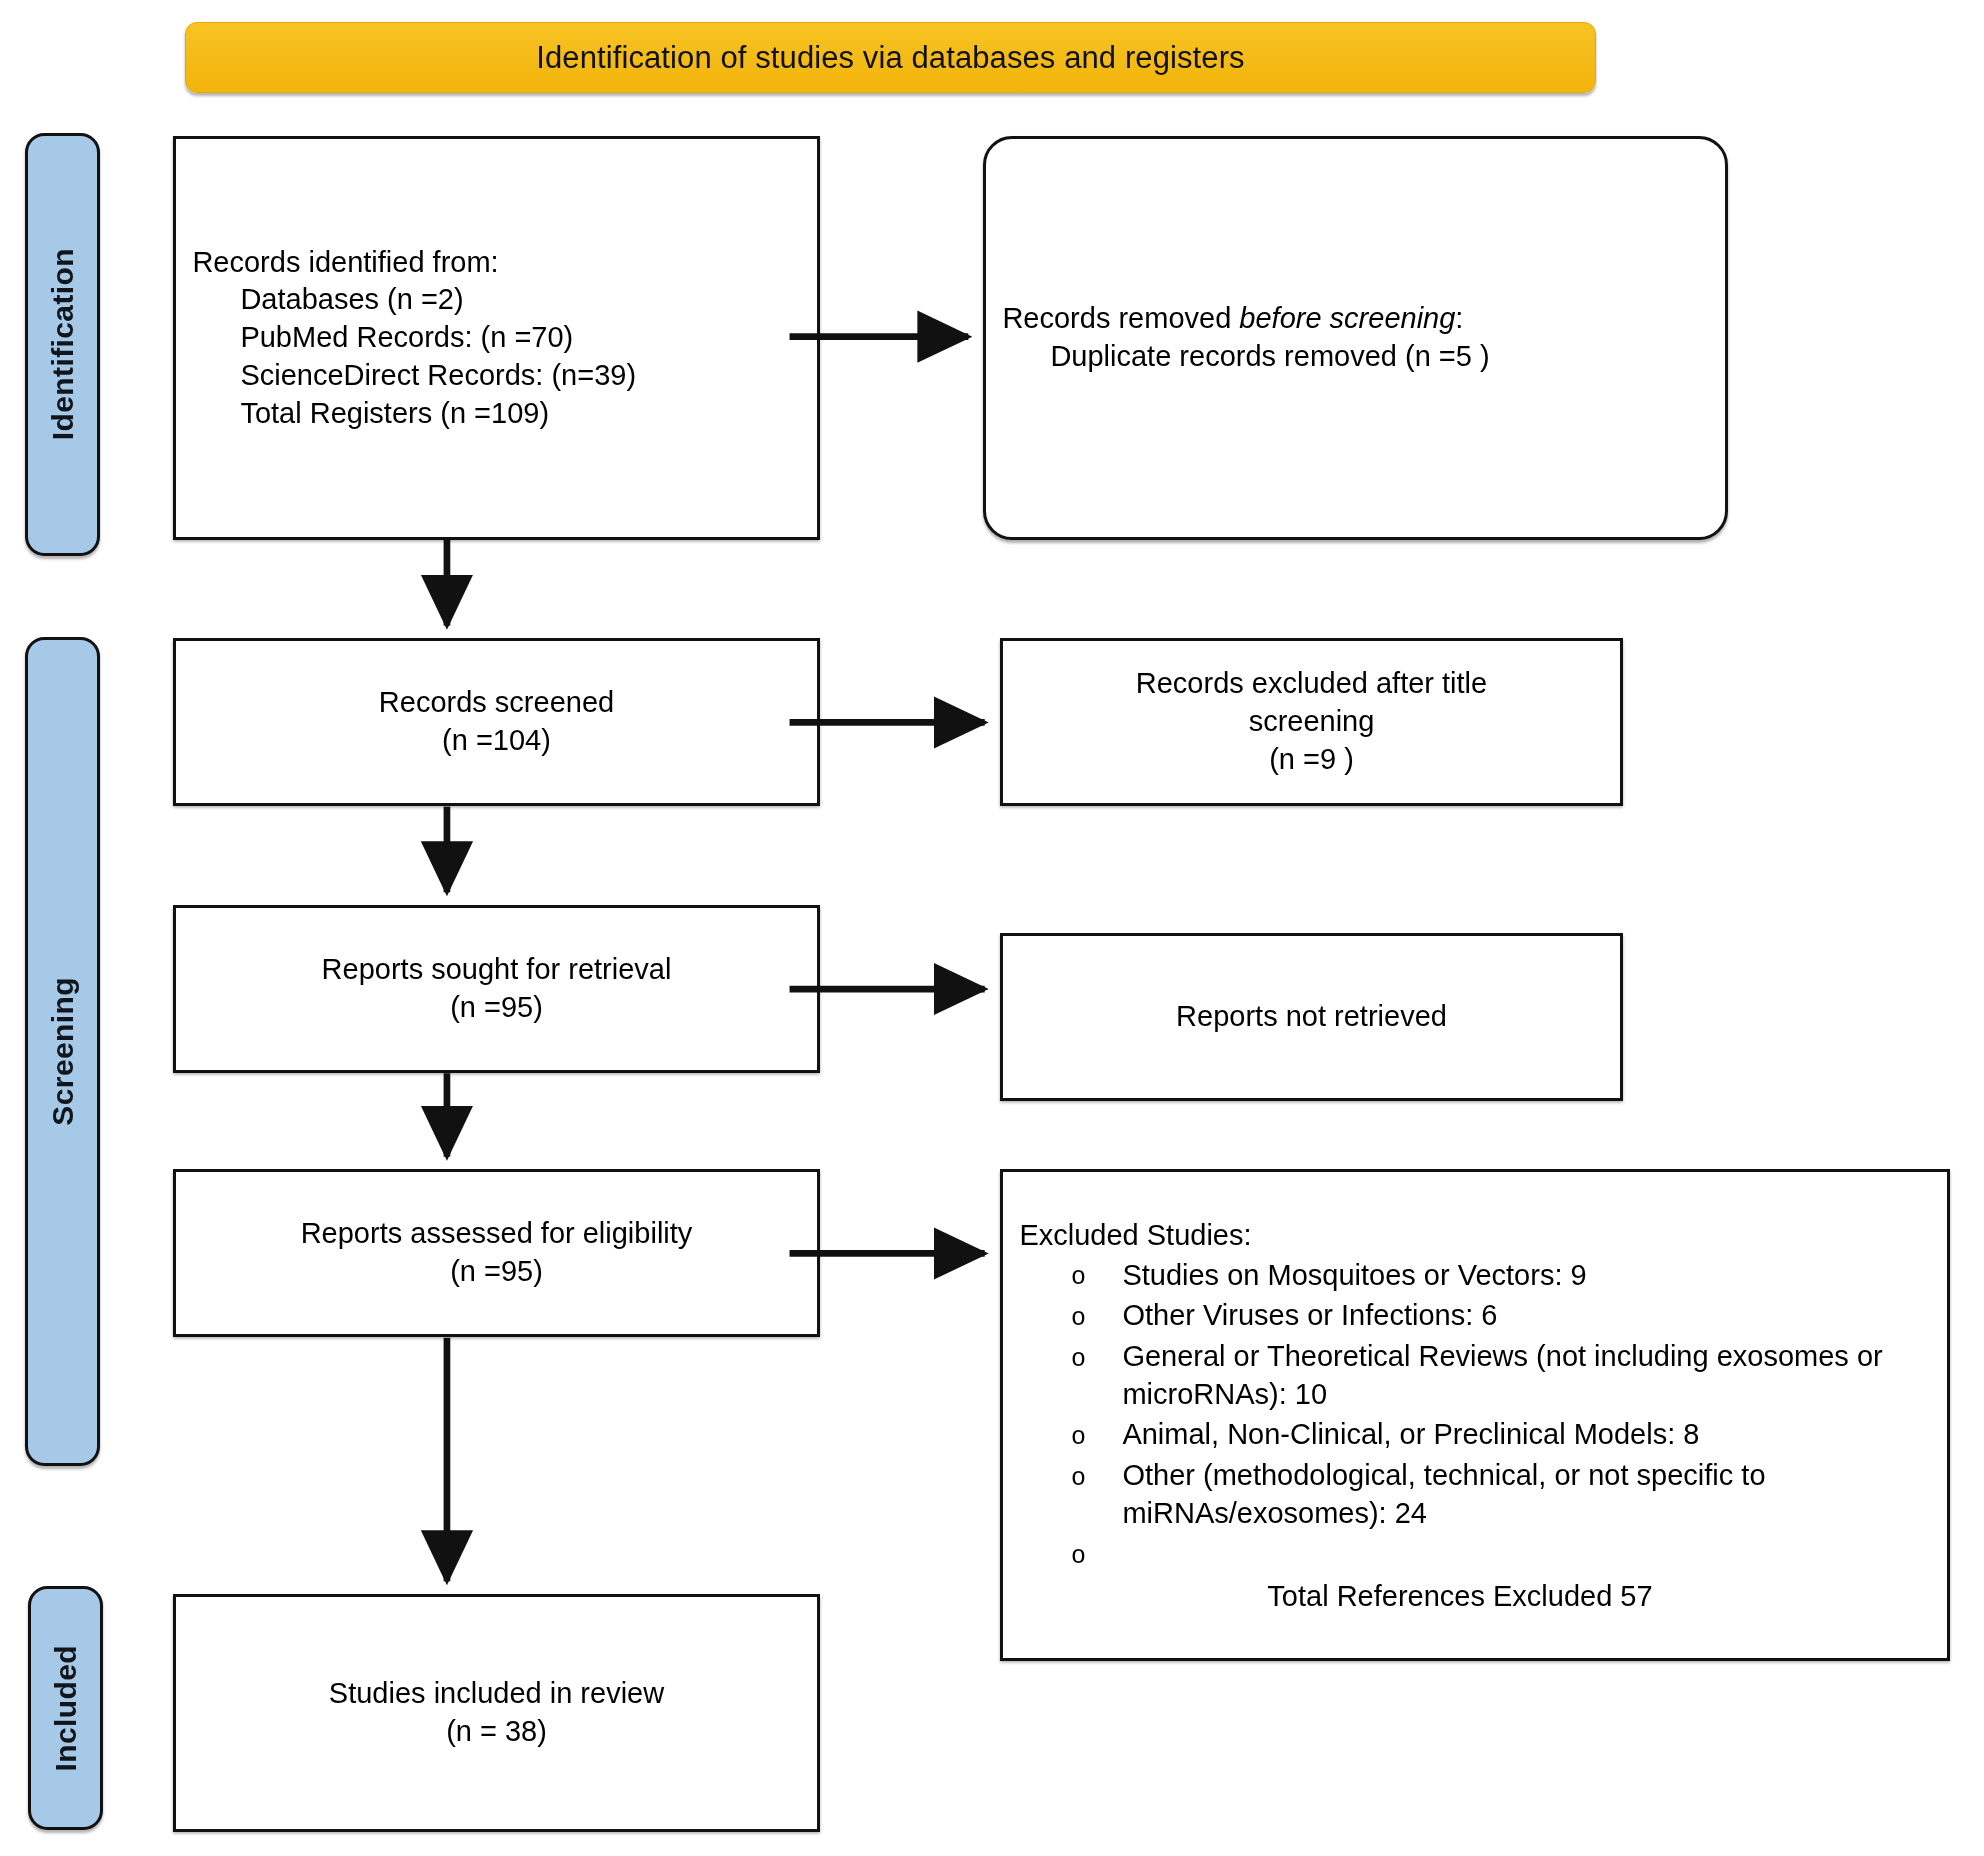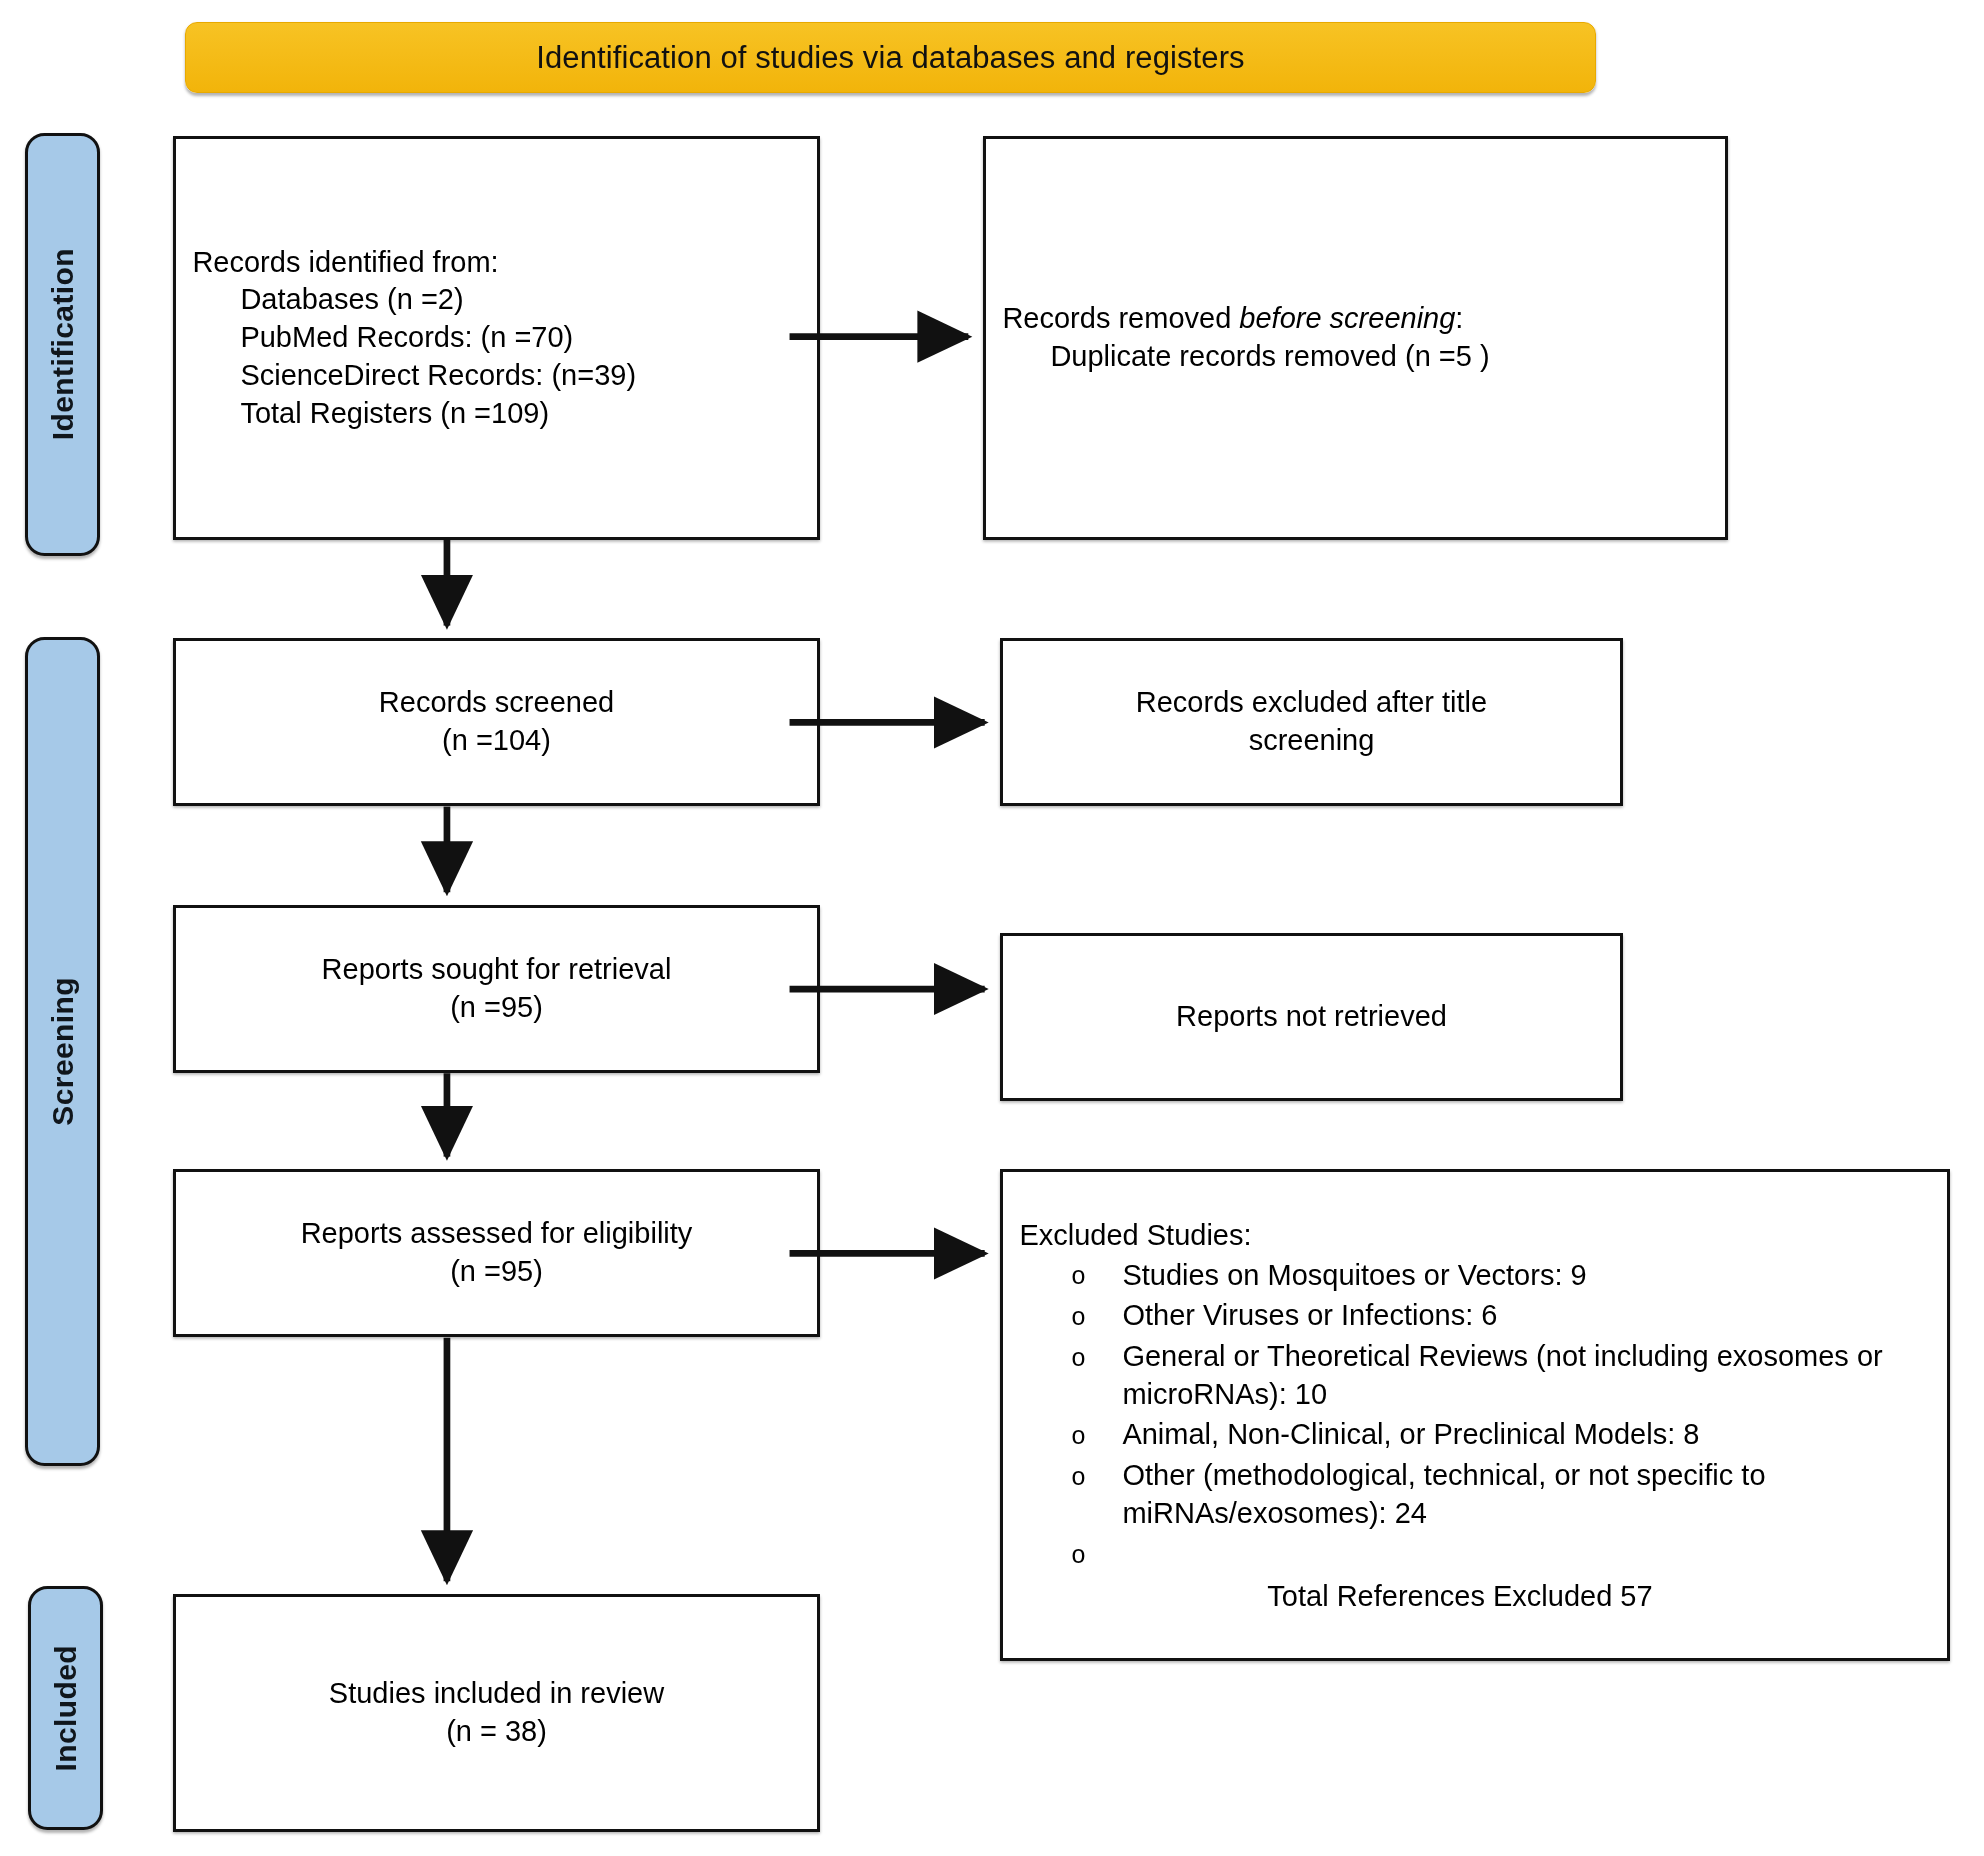--- a/index.html
+++ b/index.html
@@ -80,21 +80,21 @@
     font-size: 29px;
     line-height: 1.30;
     white-space: pre-wrap;
   }
   .box.center .line { text-align: center; }
   .box.left .line   { text-align: left; }
   .indent { padding-left: 48px; display: block; }
 
   
   #box-identified { left: 173px;  top: 136px;  width: 647px;  height: 404px; }
-  #box-removed    { left: 983px; top: 136px;  width: 745px; height: 404px; }
+  #box-removed    { left: 983px; top: 136px;  width: 745px; height: 404px; border-radius: 29px; }
   
   #box-screened   { left: 173px;  top: 638px;  width: 647px;  height: 168px; }
   #box-excluded-title { left: 1000px; top: 638px; width: 623px; height: 168px; }
   
   #box-sought     { left: 173px;  top: 905px; width: 647px;  height: 168px; }
   #box-notretr    { left: 1000px; top: 933px; width: 623px;  height: 168px; }
   
   #box-eligibility{ left: 173px;  top: 1169px; width: 647px;  height: 168px; }
   #box-excluded   { left: 1000px; top: 1169px; width: 950px; height: 492px; }
   
@@ -175,20 +175,21 @@
   </div>
 
   <div class="box center" id="box-screened">
     <span class="line">Records screened</span>
     <span class="line">(n =104)</span>
   </div>
 
   <div class="box center" id="box-excluded-title">
     <span class="line">Records excluded after title</span>
     <span class="line">screening</span>
+    <span class="line">(n =9 )</span>
   </div>
 
   <div class="box center" id="box-sought">
     <span class="line">Reports sought for retrieval</span>
     <span class="line">(n =95)</span>
   </div>
 
   <div class="box center" id="box-notretr">
     <span class="line">Reports not retrieved</span>
   </div>

